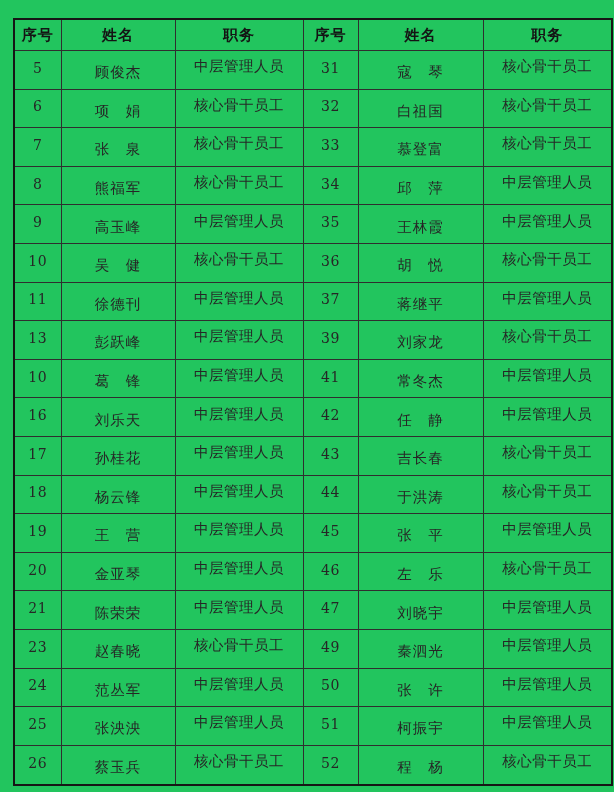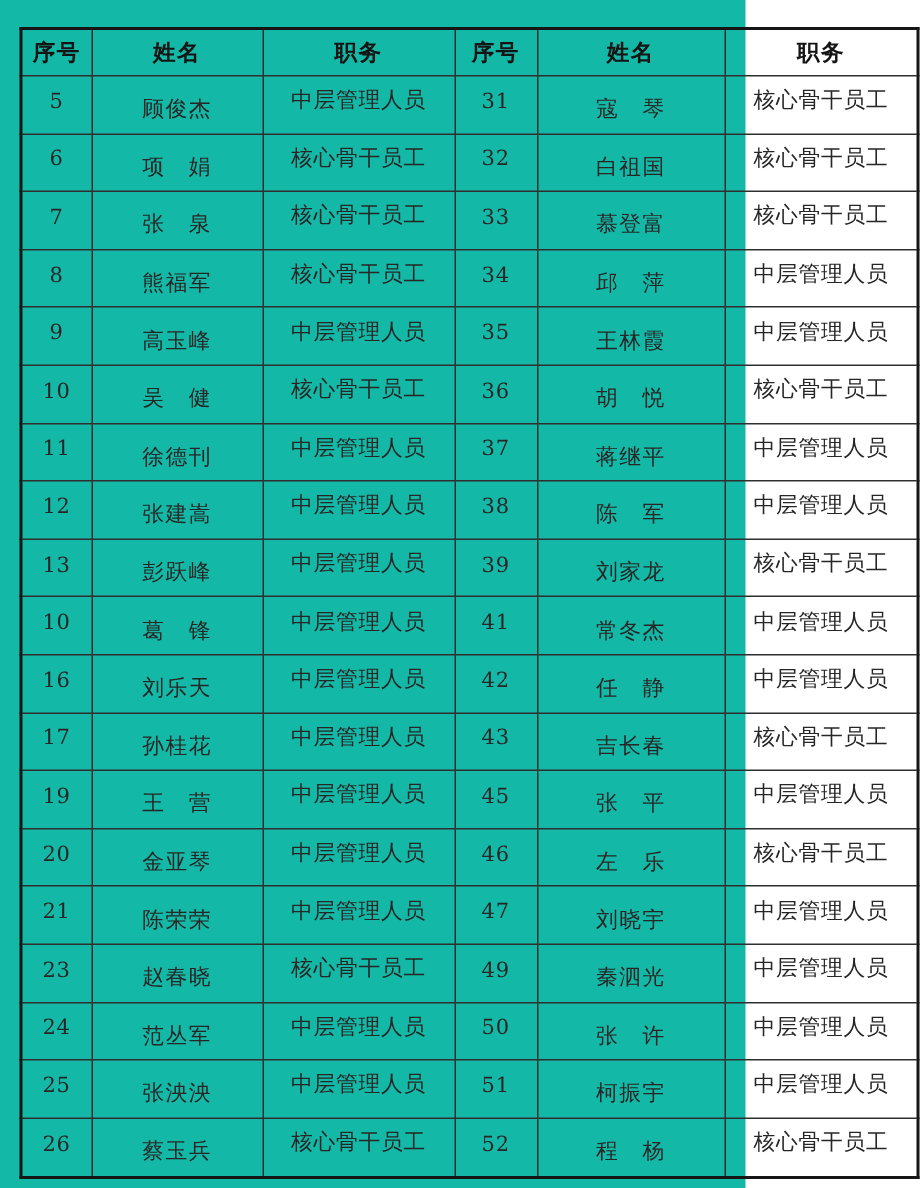--- a/index.html
+++ b/index.html
@@ -2,23 +2,23 @@
 <html><head>
 <meta charset="utf-8">
 <style>
   html, body {
     margin: 0;
     padding: 0;
     background: #ffffff;
   }
   .page {
     position: relative;
-    width: 497px;
+    width: 614px;
     height: 792px;
-    background: #14b8a6;
+    background: #22c55e;
     font-family: "DejaVu Serif", "Liberation Serif", serif;
   }
   .table-wrap {
     position: absolute;
     left: 13px;
     top: 18px;
     width: 598px;
     height: 768px;
   }
   table.roster {
@@ -141,28 +141,20 @@
           </tr>
           <tr>
             <td class="c-no"><span>11</span></td>
             <td class="c-name"><span>徐德刊</span></td>
             <td class="c-title"><span>中层管理人员</span></td>
             <td class="c-no"><span>37</span></td>
             <td class="c-name"><span>蒋继平</span></td>
             <td class="c-title"><span>中层管理人员</span></td>
           </tr>
           <tr>
-            <td class="c-no"><span>12</span></td>
-            <td class="c-name"><span>张建嵩</span></td>
-            <td class="c-title"><span>中层管理人员</span></td>
-            <td class="c-no"><span>38</span></td>
-            <td class="c-name"><span>陈　军</span></td>
-            <td class="c-title"><span>中层管理人员</span></td>
-          </tr>
-          <tr>
             <td class="c-no"><span>13</span></td>
             <td class="c-name"><span>彭跃峰</span></td>
             <td class="c-title"><span>中层管理人员</span></td>
             <td class="c-no"><span>39</span></td>
             <td class="c-name"><span>刘家龙</span></td>
             <td class="c-title"><span>核心骨干员工</span></td>
           </tr>
           <tr>
             <td class="c-no"><span>10</span></td>
             <td class="c-name"><span>葛　锋</span></td>
@@ -178,20 +170,28 @@
             <td class="c-no"><span>42</span></td>
             <td class="c-name"><span>任　静</span></td>
             <td class="c-title"><span>中层管理人员</span></td>
           </tr>
           <tr>
             <td class="c-no"><span>17</span></td>
             <td class="c-name"><span>孙桂花</span></td>
             <td class="c-title"><span>中层管理人员</span></td>
             <td class="c-no"><span>43</span></td>
             <td class="c-name"><span>吉长春</span></td>
+            <td class="c-title"><span>核心骨干员工</span></td>
+          </tr>
+          <tr>
+            <td class="c-no"><span>18</span></td>
+            <td class="c-name"><span>杨云锋</span></td>
+            <td class="c-title"><span>中层管理人员</span></td>
+            <td class="c-no"><span>44</span></td>
+            <td class="c-name"><span>于洪涛</span></td>
             <td class="c-title"><span>核心骨干员工</span></td>
           </tr>
           <tr>
             <td class="c-no"><span>19</span></td>
             <td class="c-name"><span>王　营</span></td>
             <td class="c-title"><span>中层管理人员</span></td>
             <td class="c-no"><span>45</span></td>
             <td class="c-name"><span>张　平</span></td>
             <td class="c-title"><span>中层管理人员</span></td>
           </tr>

